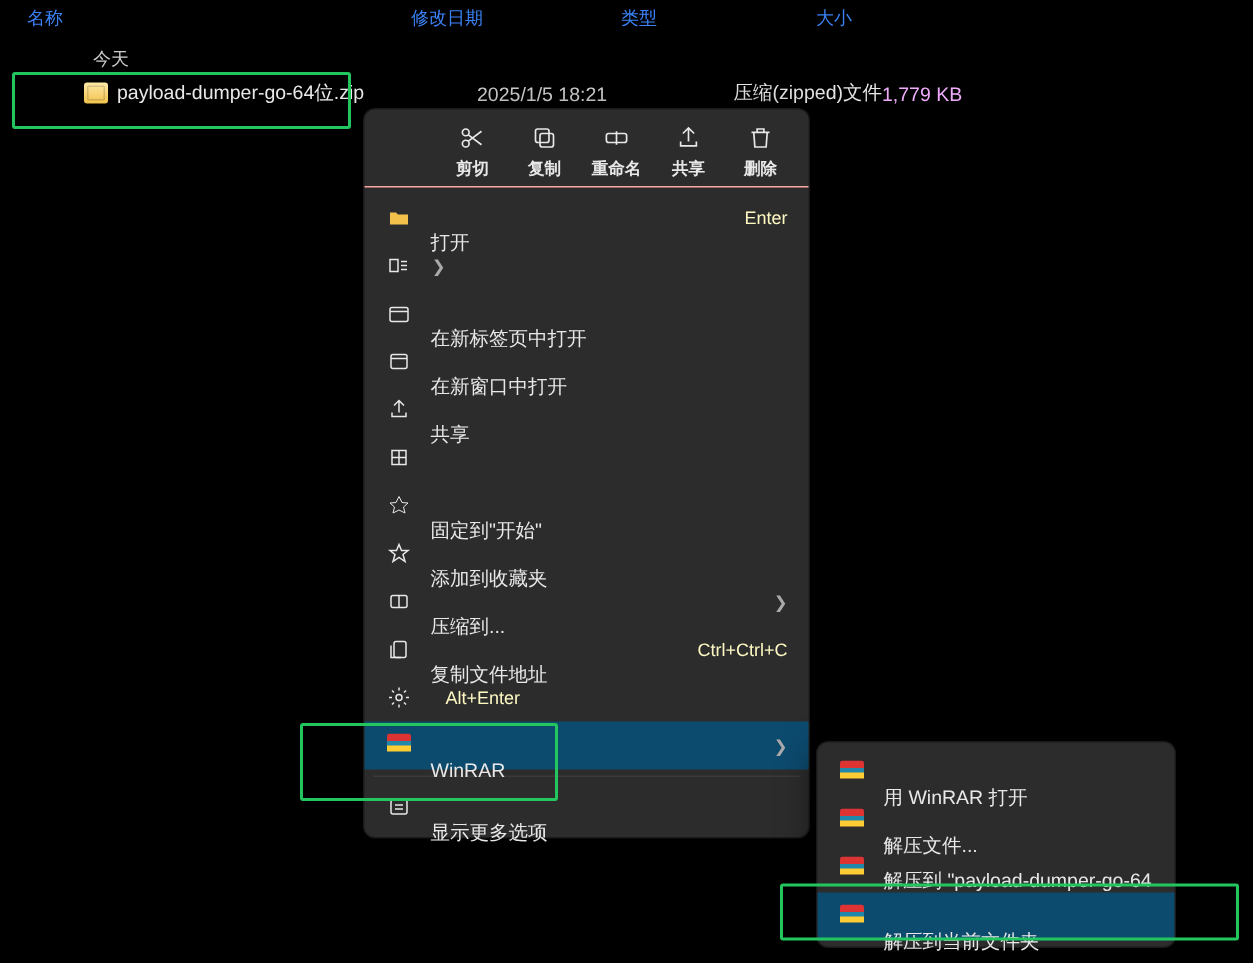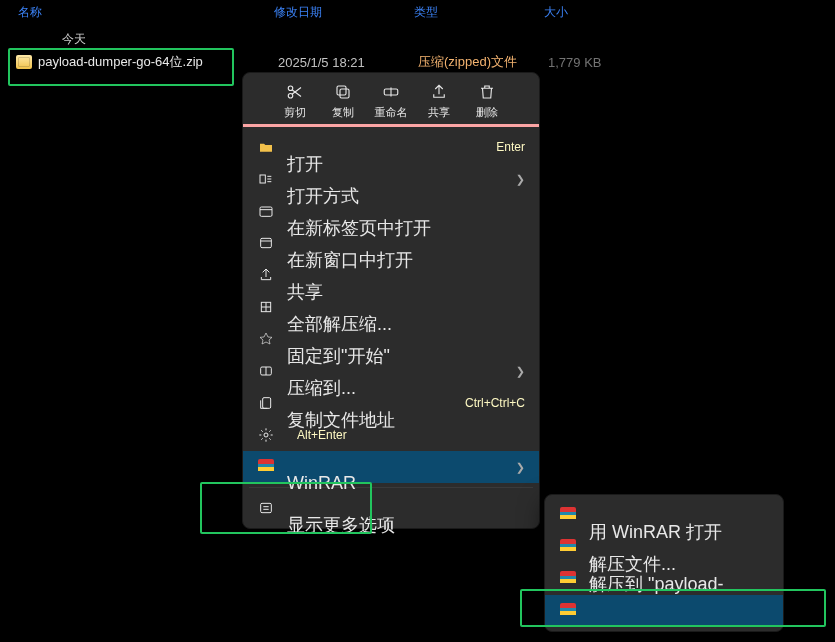--- a/index.html
+++ b/index.html
@@ -1,46 +1,46 @@
 <!DOCTYPE html>
 <html><head>
 <meta charset="utf-8">
 <style>
 * { margin:0; padding:0; box-sizing:border-box; font-family:"Segoe UI","Microsoft YaHei",sans-serif; }
 body { background:#000; color:#e8e8e8; width:835px; height:642px; overflow:hidden; font-size:13px; position:relative; }
 .file-pane { position:absolute; left:0; top:0; right:0; }
 .col-headers { display:flex; padding:4px 0 6px 18px; color:#3b82f6; font-size:12px; }
 .col-headers span { display:inline-block; }
 .group-label { padding:4px 0 2px 14px; font-size:12px; color:#ccc;margin-left:48px; }
-.file-row { display:flex; align-items:center; height:24px; padding-left:16px; }
+.file-row { display:flex; align-items:center; height:24px; padding-left:16px;margin-left:40px; }
 .file-row .icon { width:16px; height:14px; margin-right:6px; background:linear-gradient(#ffe9a8,#f1c24b); border-radius:2px; position:relative; }
 .file-row .icon::after { content:""; position:absolute; inset:2px; border:1px solid rgba(0,0,0,.15); border-radius:1px; }
 .file-name { width:240px; }
 .file-date { width:140px; color:#ccc; }
-.file-type { width:130px; color:#fdba74; }
-.file-size { width:80px; color:#737373; }
+.file-type { width:130px; color:#e5e5e5;text-align:right; }
+.file-size { width:80px; color:#f0abfc; }
 
 .highlight-box { position:absolute; border:2px solid #22c55e; border-radius:2px; pointer-events:none; }
 #hl-file { left:8px; top:48px; width:226px; height:38px; }
 #hl-winrar { left:200px; top:482px; width:172px; height:52px; }
 #hl-extract-here { left:520px; top:589px; width:306px; height:38px; }
 
 .ctx-menu { position:absolute; background:#2c2c2c; border:1px solid #1a1a1a; border-radius:8px; box-shadow:0 8px 24px rgba(0,0,0,.6); padding:4px 0; }
 #menu1 { left:242px; top:72px; width:298px; }
 #menu2 { left:544px; top:494px; width:240px; }
 
-.action-row { display:flex; justify-content:center; padding:6px 8px 4px; border-bottom:3px solid #fca5a5; margin-bottom:4px; }
+.action-row { display:flex; justify-content:flex-end; padding:6px 8px 4px; border-bottom:1px solid #fca5a5; margin-bottom:4px;font-weight:bold; }
 .action-btn { display:flex; flex-direction:column; align-items:center; gap:4px; width:48px; cursor:pointer; color:#e8e8e8; font-size:11px; }
 .action-btn svg { width:18px; height:18px; stroke:#e8e8e8; fill:none; stroke-width:1.5; }
 
 .menu-item { display:flex; align-items:center; height:32px; padding:0 14px 0 14px; cursor:pointer; position:relative; }
 .menu-item:hover, .menu-item.hover { background:#0c4a6e; }
 .menu-item .mi-icon { width:18px; height:18px; margin-right:12px; display:flex; align-items:center; justify-content:center; }
 .menu-item .mi-icon svg { width:16px; height:16px; stroke:#e8e8e8; fill:none; stroke-width:1.5; }
-.menu-item .mi-label { flex:1; font-size:18px;margin-top:33px; }
+.menu-item .mi-label { flex:1; font-size:13px;margin-top:33px; }
 .menu-item .mi-hint { color:#fef9c3; font-size:12px; margin-left:10px; }
 .menu-item .mi-chevron { width:10px; text-align:right; color:#aaa; font-size:11px; }
 .menu-sep { height:1px; background:#3a3a3a; margin:4px 6px; }
 
 .winrar-ico { width:16px; height:16px; display:inline-block; background:
   linear-gradient(#d33,#d33) 0 0/100% 33% no-repeat,
   linear-gradient(#28a,#28a) 0 33%/100% 34% no-repeat,
   linear-gradient(#fc3,#fc3) 0 67%/100% 33% no-repeat;
   border-radius:2px;
 }
@@ -112,21 +112,20 @@
     <span class="mi-label">打开</span>
     <span class="mi-hint">Enter</span>
   </div>
   <div class="menu-item">
     <span class="mi-icon">
         <svg viewBox="0 0 24 24">
           <rect x="3" y="6" width="8" height="12"></rect>
           <path d="M14 8h6M14 12h6M14 16h6"></path>
         </svg>
       </span>
-    <span class="mi-label">打开方式</span>
     <span class="mi-chevron">❯</span>
   </div>
   <div class="menu-item">
     <span class="mi-icon">
         <svg viewBox="0 0 24 24">
           <rect x="3" y="6" width="18" height="14" rx="2"></rect>
           <path d="M3 10h18"></path>
         </svg>
       </span>
     <span class="mi-label">在新标签页中打开</span>
@@ -148,29 +147,36 @@
       </span>
     <span class="mi-label">共享</span>
   </div>
   <div class="menu-item">
     <span class="mi-icon">
         <svg viewBox="0 0 24 24">
           <rect x="5" y="5" width="14" height="14"></rect>
           <path d="M12 5v14M5 12h14"></path>
         </svg>
       </span>
-    <span class="mi-label">全部解压缩...</span>
   </div>
   <div class="menu-item">
     <span class="mi-icon">
         <svg viewBox="0 0 24 24">
           <path d="M12 3l3 6 6 .5-4.5 4 1.5 6-6-3-6 3 1.5-6L3 9.5 9 9z" stroke-width="1"></path>
         </svg>
       </span>
     <span class="mi-label">固定到"开始"</span>
+  </div>
+  <div class="menu-item">
+    <span class="mi-icon">
+        <svg viewBox="0 0 24 24">
+          <path d="M12 3l2.5 6H21l-5 4 2 7-6-4-6 4 2-7-5-4h6.5z"></path>
+        </svg>
+      </span>
+    <span class="mi-label">添加到收藏夹</span>
   </div>
   <div class="menu-item">
     <span class="mi-icon">
         <svg viewBox="0 0 24 24">
           <rect x="4" y="6" width="16" height="12" rx="2"></rect>
           <path d="M12 6v12"></path>
         </svg>
       </span>
     <span class="mi-label">压缩到...</span>
     <span class="mi-chevron">❯</span>
@@ -229,18 +235,19 @@
   <div class="menu-item">
     <span class="mi-icon">
         <span class="winrar-ico"></span>
       </span>
     <span class="mi-label">解压到 "payload-dumper-go-64位\"</span>
   </div>
   <div class="menu-item hover">
     <span class="mi-icon">
         <span class="winrar-ico"></span>
       </span>
+    <span class="mi-label">解压到当前文件夹</span>
   </div>
 </div>
 
 <div id="hl-file" class="highlight-box"></div>
 <div id="hl-winrar" class="highlight-box"></div>
 <div id="hl-extract-here" class="highlight-box"></div>
 
 </body></html>

